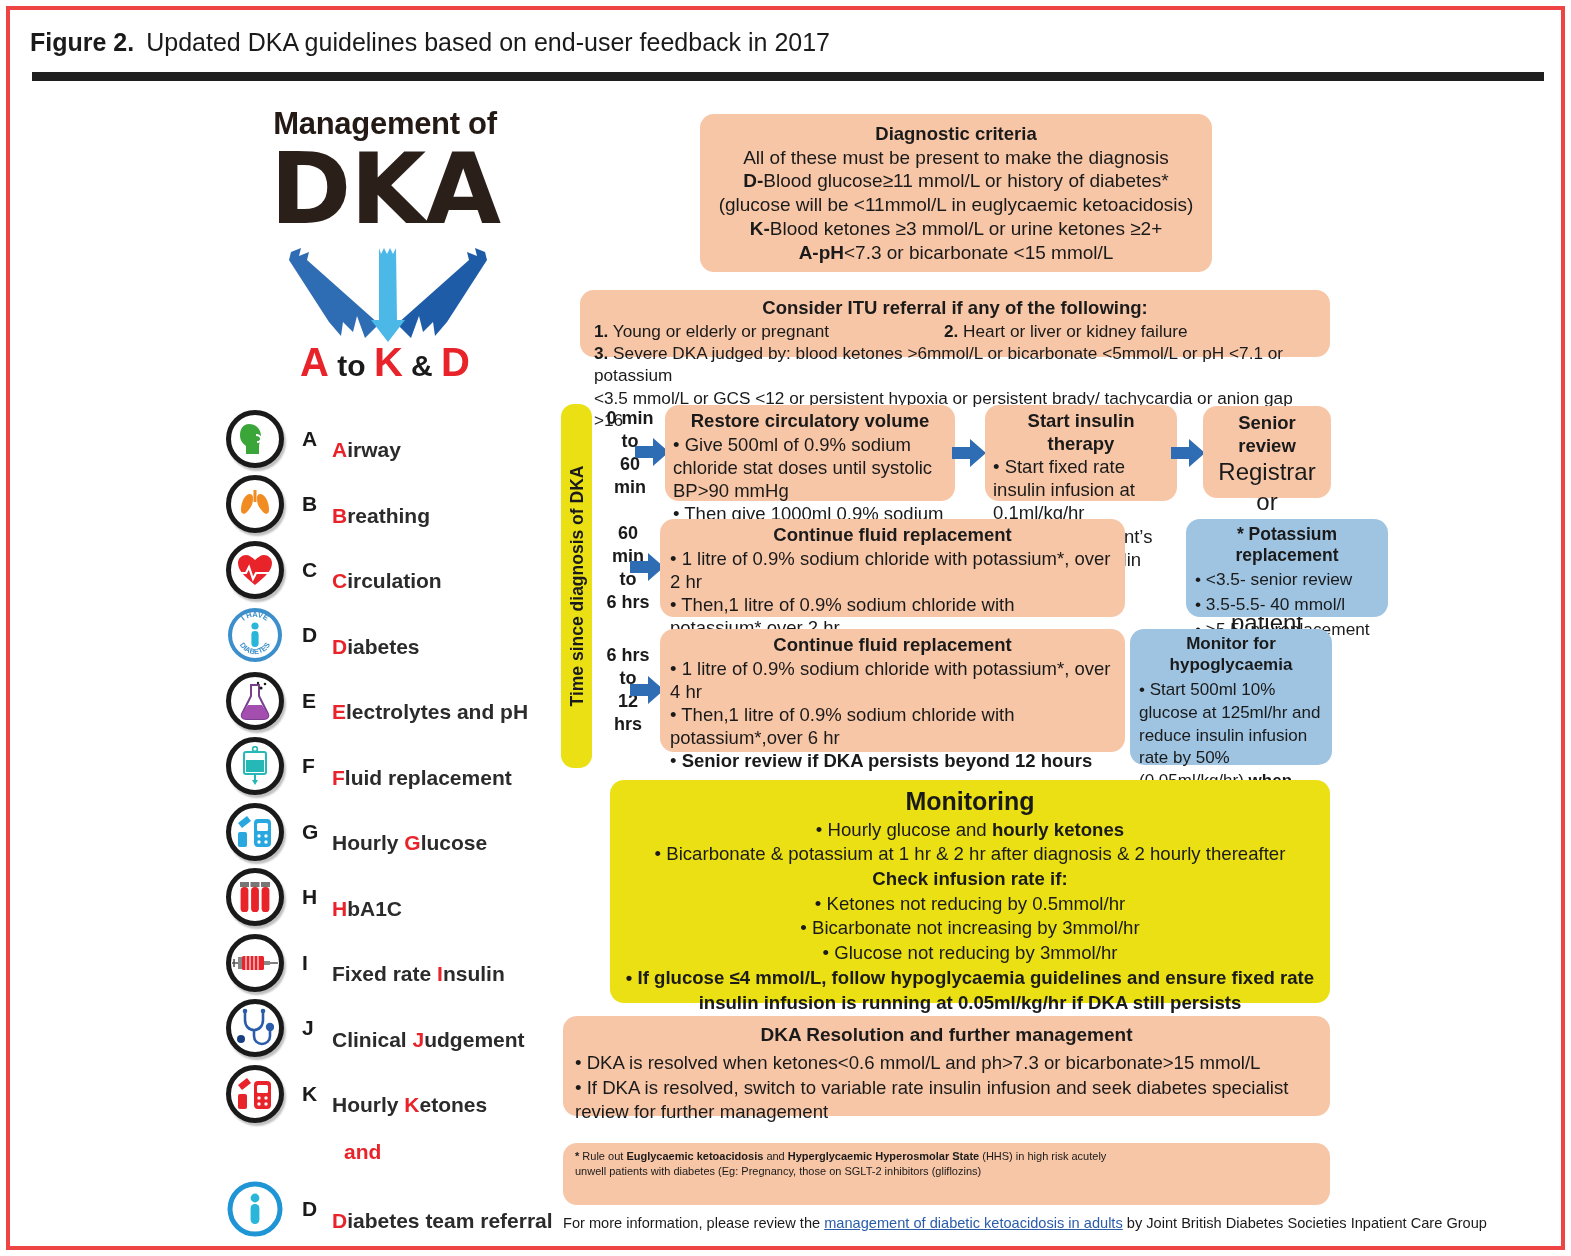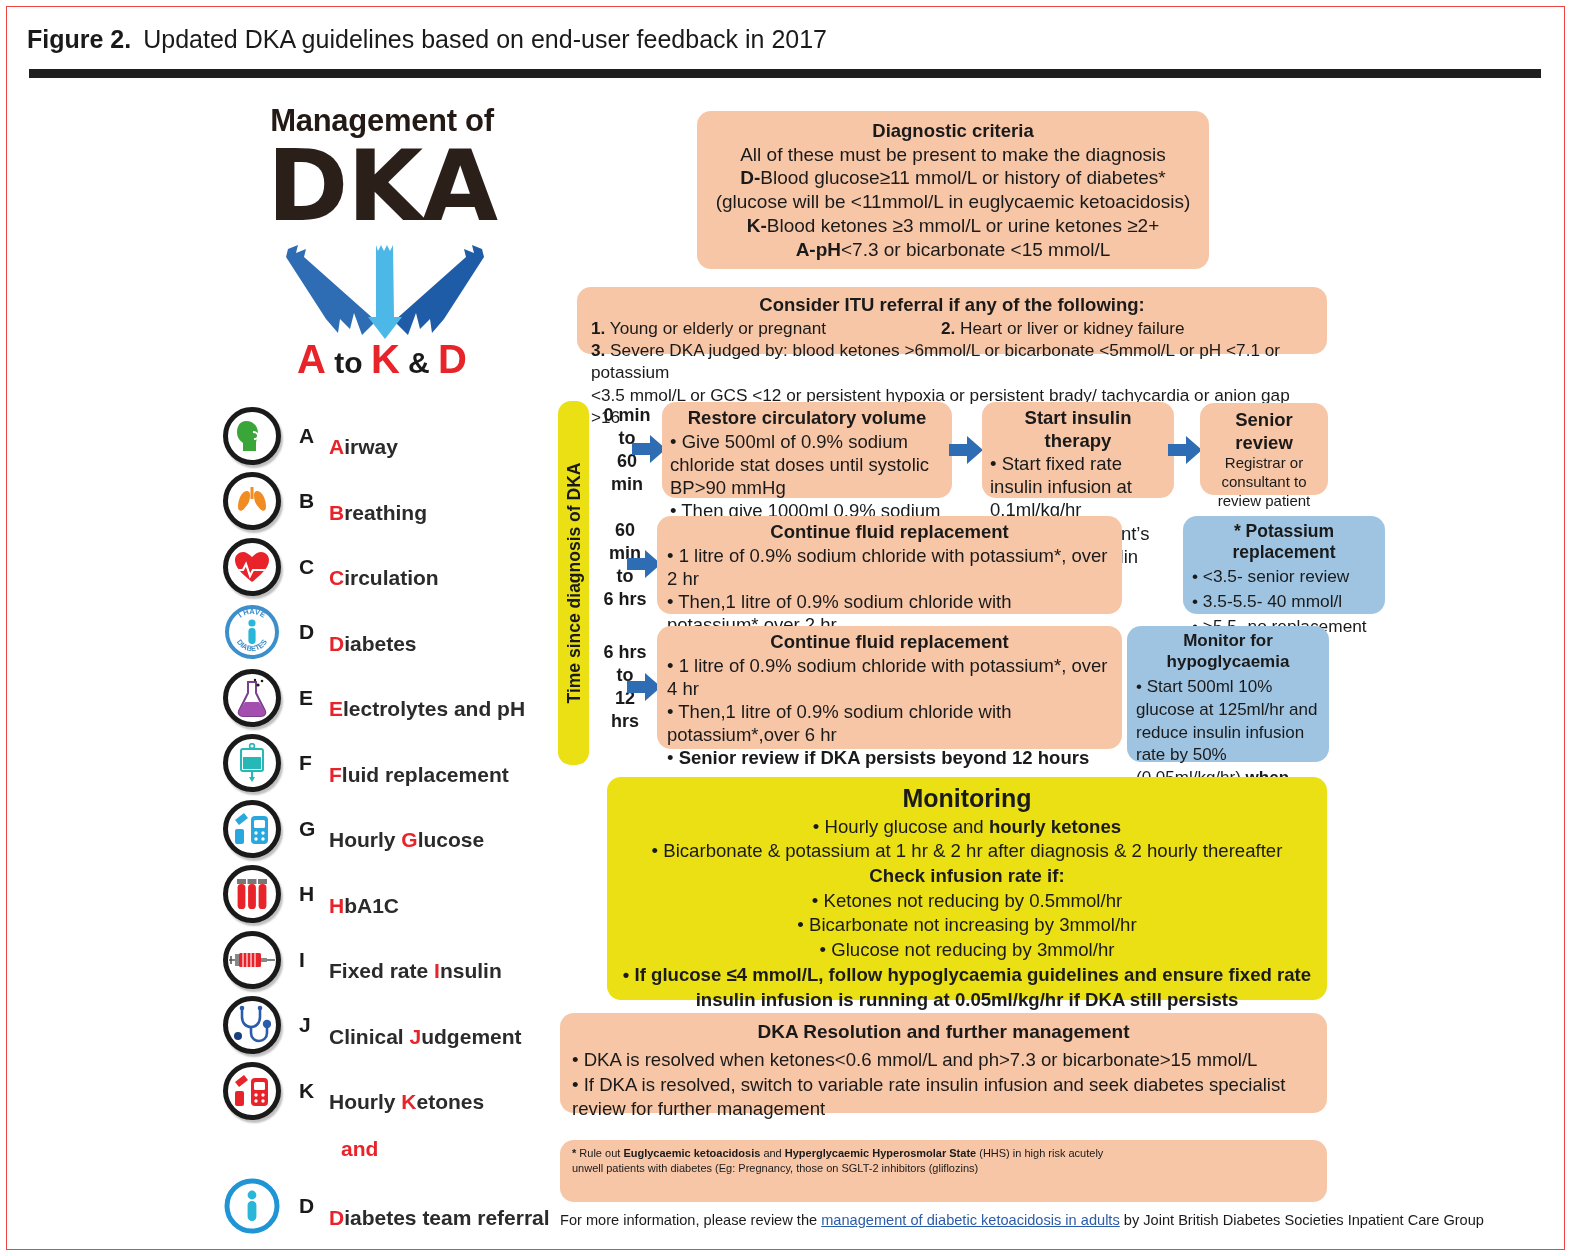--- a/index.html
+++ b/index.html
@@ -8,21 +8,21 @@
     width:1571px; height:1256px;
     font-family:"Liberation Sans", sans-serif;
     color:#1a1a1a;
     overflow:hidden;
   }
 
   
   .page {
     position:absolute; left:6px; top:6px;
     width:1559px; height:1244px;
-    border:1px solid #ef4444;
+    border:4px solid #ef4444;
     background:#fff;
   }
 
   
   .caption {
     position:absolute; left:20px; top:8px;
     width:1500px; height:48px;
     display:flex; align-items:center; gap:12px;
     font-size:25px; color:#1a1a1a;
     white-space:nowrap;
@@ -130,21 +130,21 @@
     display:flex; flex-direction:column; justify-content:center;
   }
 
   
   .arrow { position:absolute; width:34px; height:30px; }
 
   
   #restore { left:655px; top:317px; width:290px; height:96px; padding:5px 8px; }
   #insulin { left:975px; top:317px; width:192px; height:96px; padding:5px 8px; }
   #senior  { left:1193px; top:318px; width:128px; height:92px; padding:6px 6px; }
-  #senior .ln { text-align:center; font-size:15px; line-height:1.26; }
+  #senior .ln { text-align:center; font-size:24px; line-height:1.26; }
 
   #fluid2  { left:650px; top:431px; width:465px; height:98px; padding:5px 10px; }
   #potass  { left:1176px; top:431px; width:202px; height:98px; padding:5px 9px; }
   #potass .hd { font-size:17.5px; }
   #potass .ln { font-size:17.3px; line-height:1.46; }
 
   #fluid3  { left:650px; top:541px; width:465px; height:123px; padding:5px 10px; }
   #hypo    { left:1120px; top:541px; width:202px; height:136px; padding:5px 9px; }
   #hypo .hd { font-size:17px; }
   #hypo .ln { font-size:17px; line-height:1.33; }

